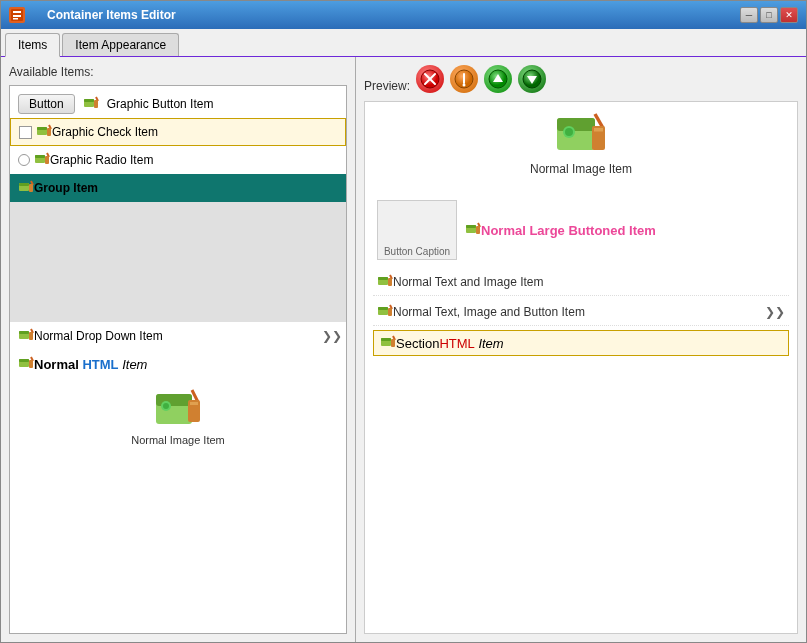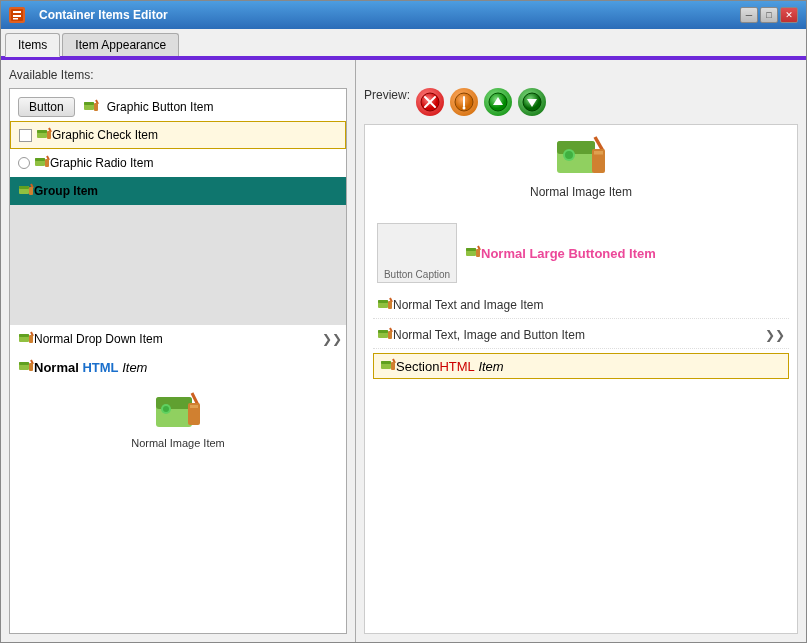--- a/index.html
+++ b/index.html
@@ -23,21 +23,21 @@
       display: flex;
       align-items: center;
       justify-content: space-between;
       height: 28px;
       flex-shrink: 0;
     }
     
     .title-bar-left {
       display: flex;
       align-items: center;
-      gap: 14px;
+      gap: 22px;
     }
     
     .title-icon {
       width: 16px;
       height: 16px;
       background: #e06020;
       border-radius: 2px;
       display: flex;
       align-items: center;
       justify-content: center;
@@ -70,21 +70,21 @@
     }
     
     .title-btn.close-btn {
       background: linear-gradient(to bottom, #e05050, #c03030);
       color: white;
     }
     
     .tab-bar {
       display: flex;
       background: #f0f0f0;
-      border-bottom: 4px solid #6d28d9;
+      border-bottom: 1px solid #6d28d9;
       padding: 4px 4px 0 4px;
       flex-shrink: 0;
     }
     
     .tab {
       padding: 4px 12px;
       background: #ddd;
       border: 1px solid #aaa;
       border-bottom: none;
       cursor: pointer;
@@ -200,24 +200,23 @@
     
     .right-panel {
       flex: 1;
       display: flex;
       flex-direction: column;
       padding: 8px;
     }
     
     .preview-header {
       display: flex;
-      align-items: flex-start;
+      align-items: flex-end;
       gap: 6px;
       margin-bottom: 8px;
-      margin-top: 20px;
     }
     
     .preview-label {
       font-size: 12px;
       color: #333;
     }
     
     .preview-btn {
       width: 28px;
       height: 28px;

